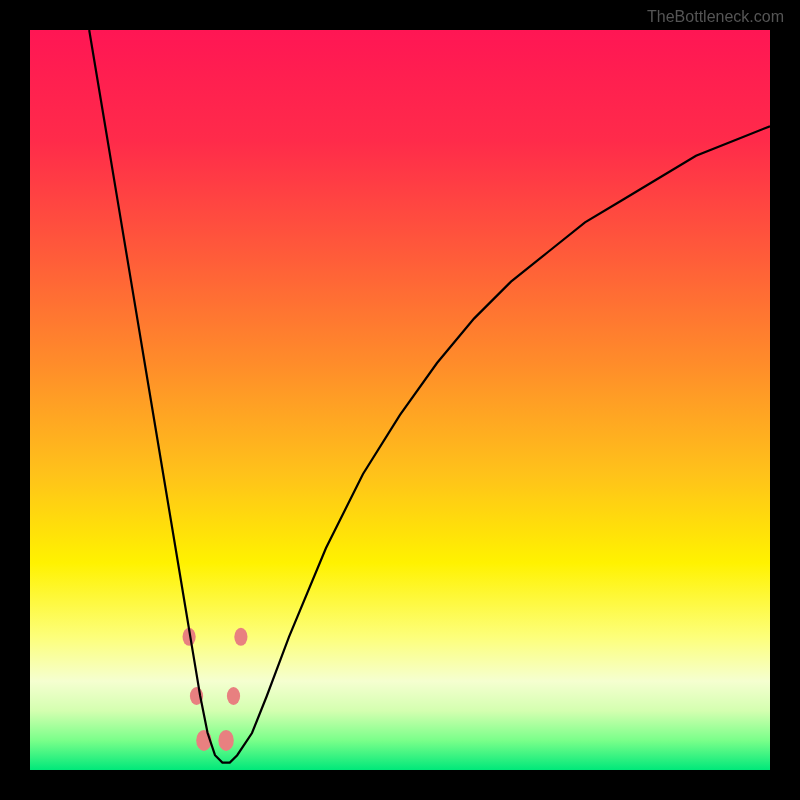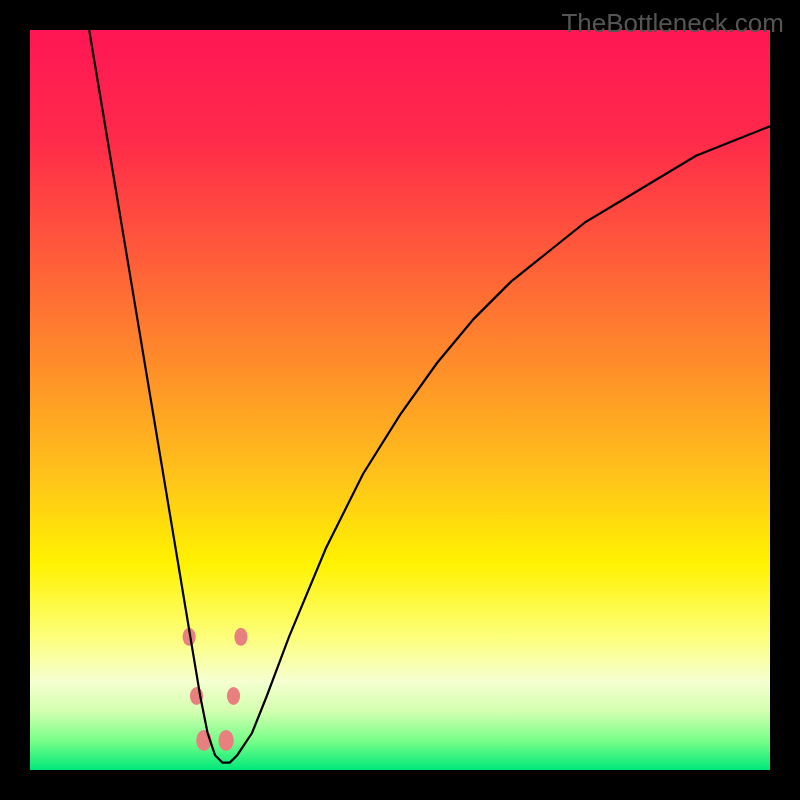--- a/index.html
+++ b/index.html
@@ -8,21 +8,21 @@
       height: 800px;
       background: #000;
       position: relative;
       font-family: Arial, sans-serif;
     }
     .watermark {
       position: absolute;
       top: 8px;
       right: 16px;
       color: #555;
-      font-size: 26px;
+      font-size: 16px;
       font-weight: 500;
       z-index: 10;
     }
     .plot-area {
       position: absolute;
       top: 30px;
       left: 30px;
       width: 740px;
       height: 740px;
     }

